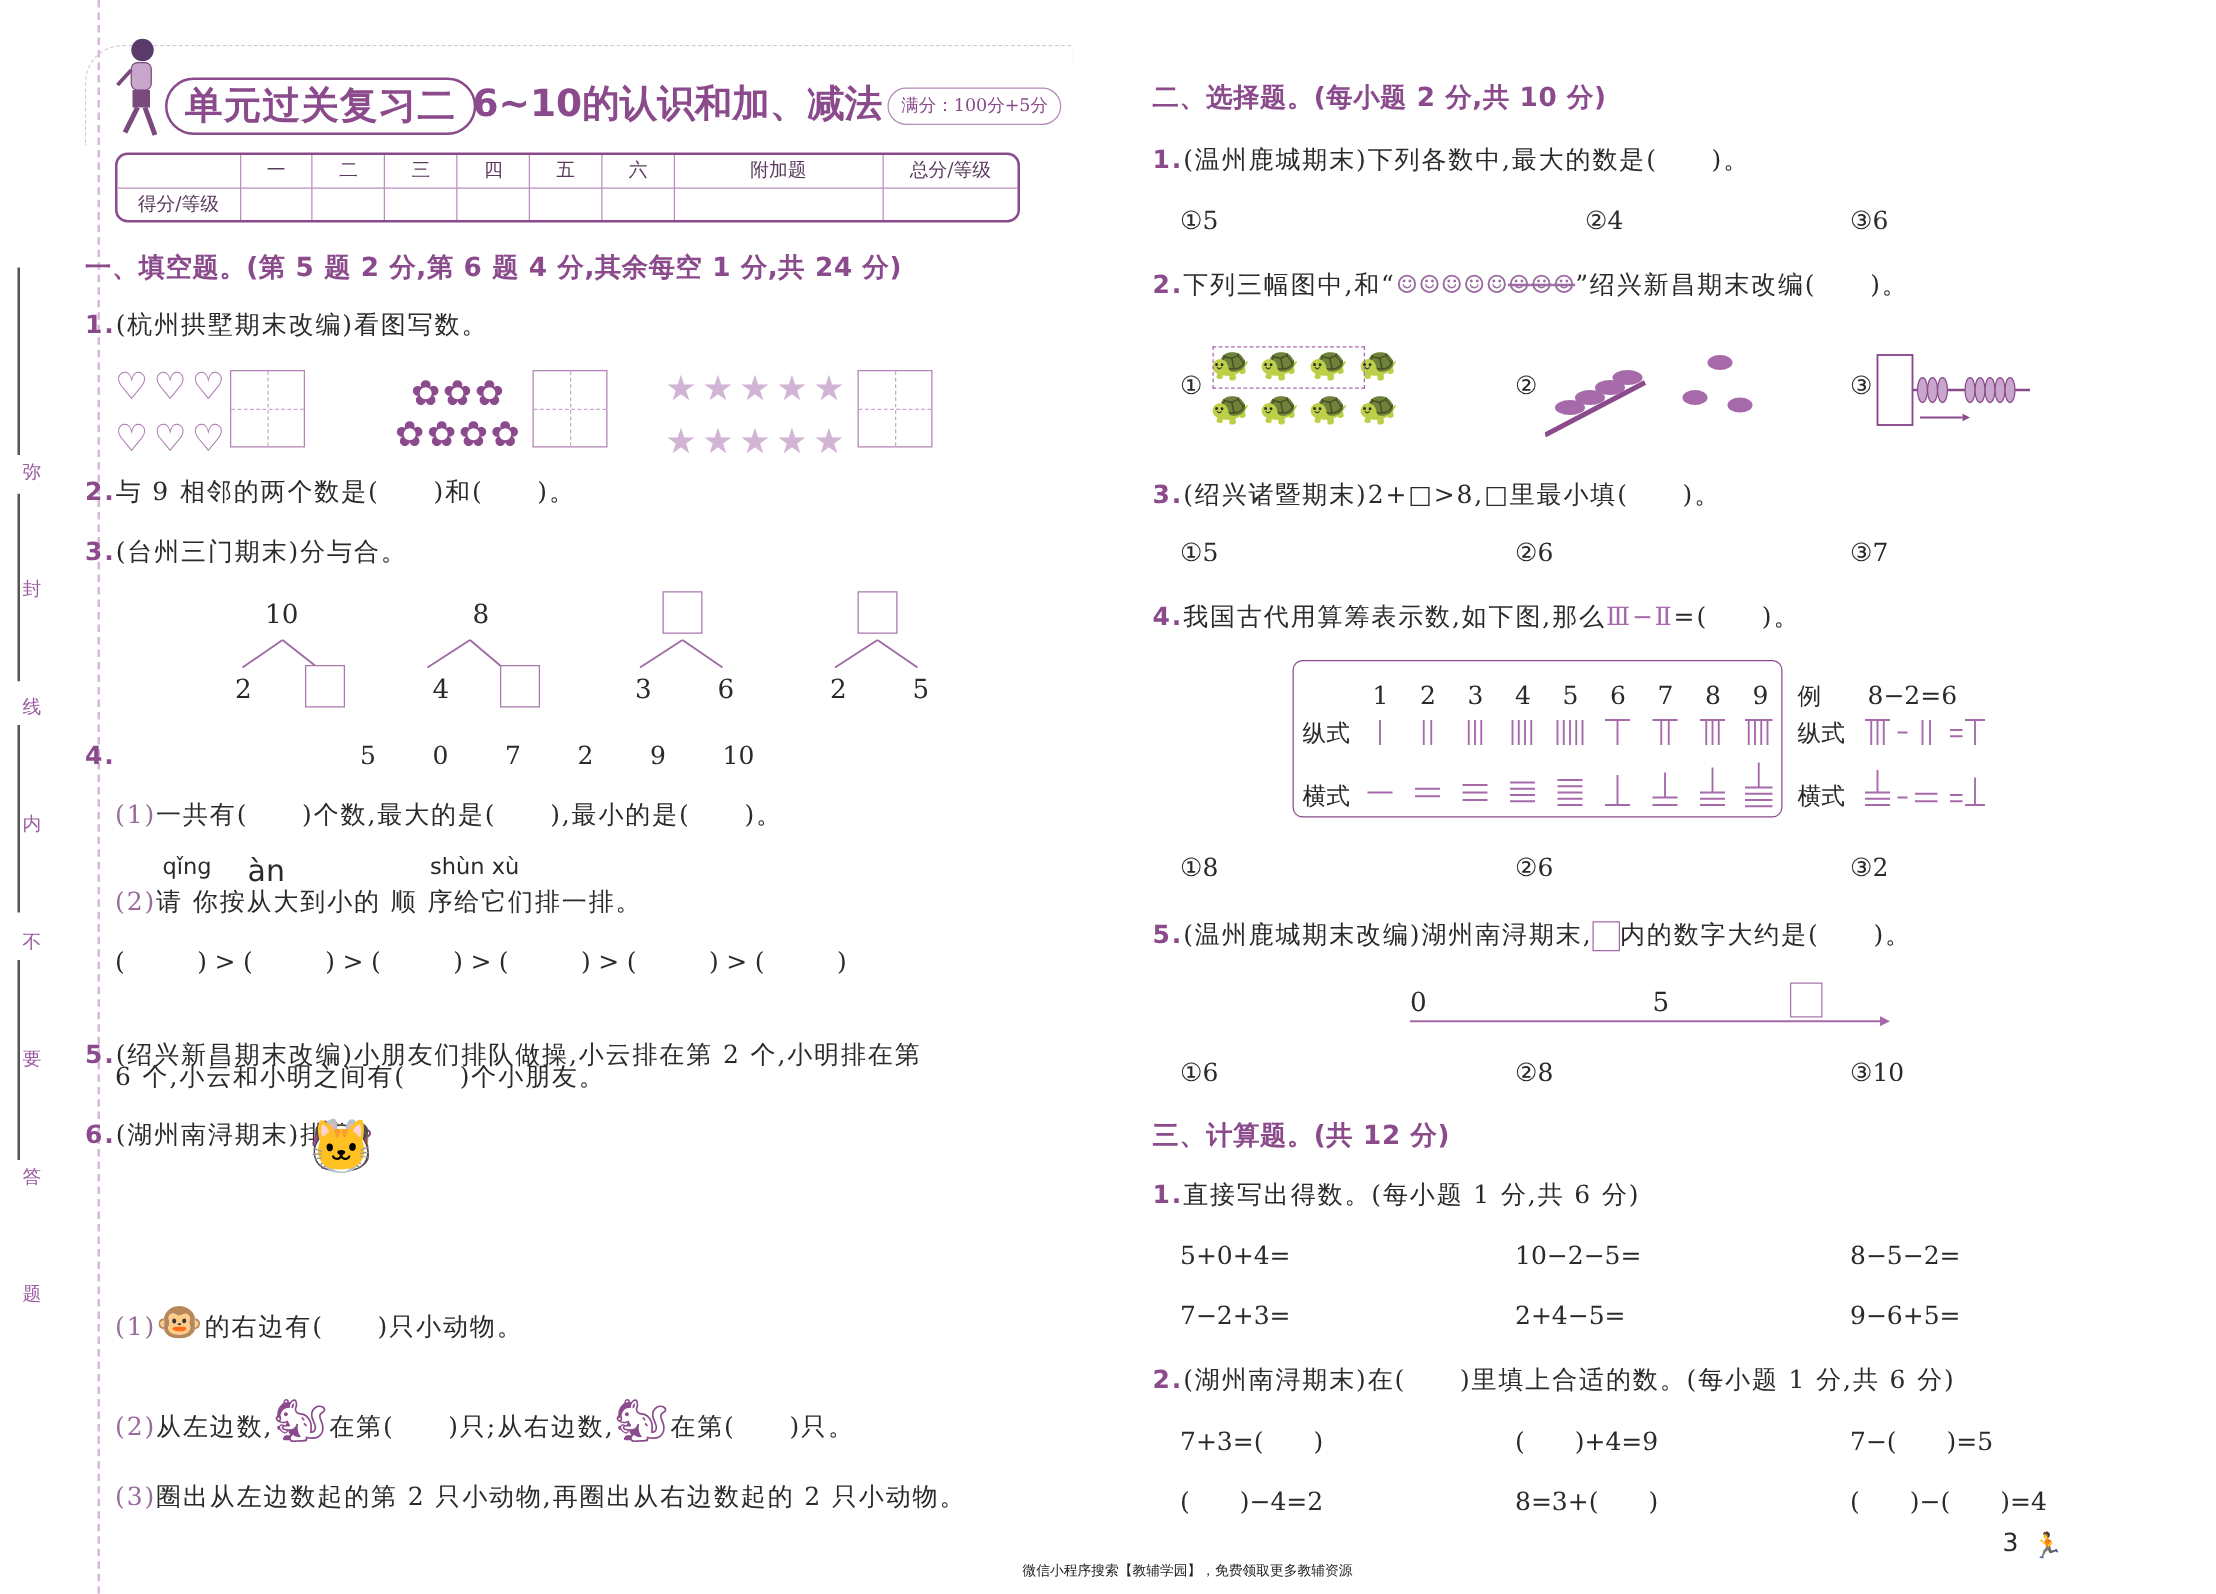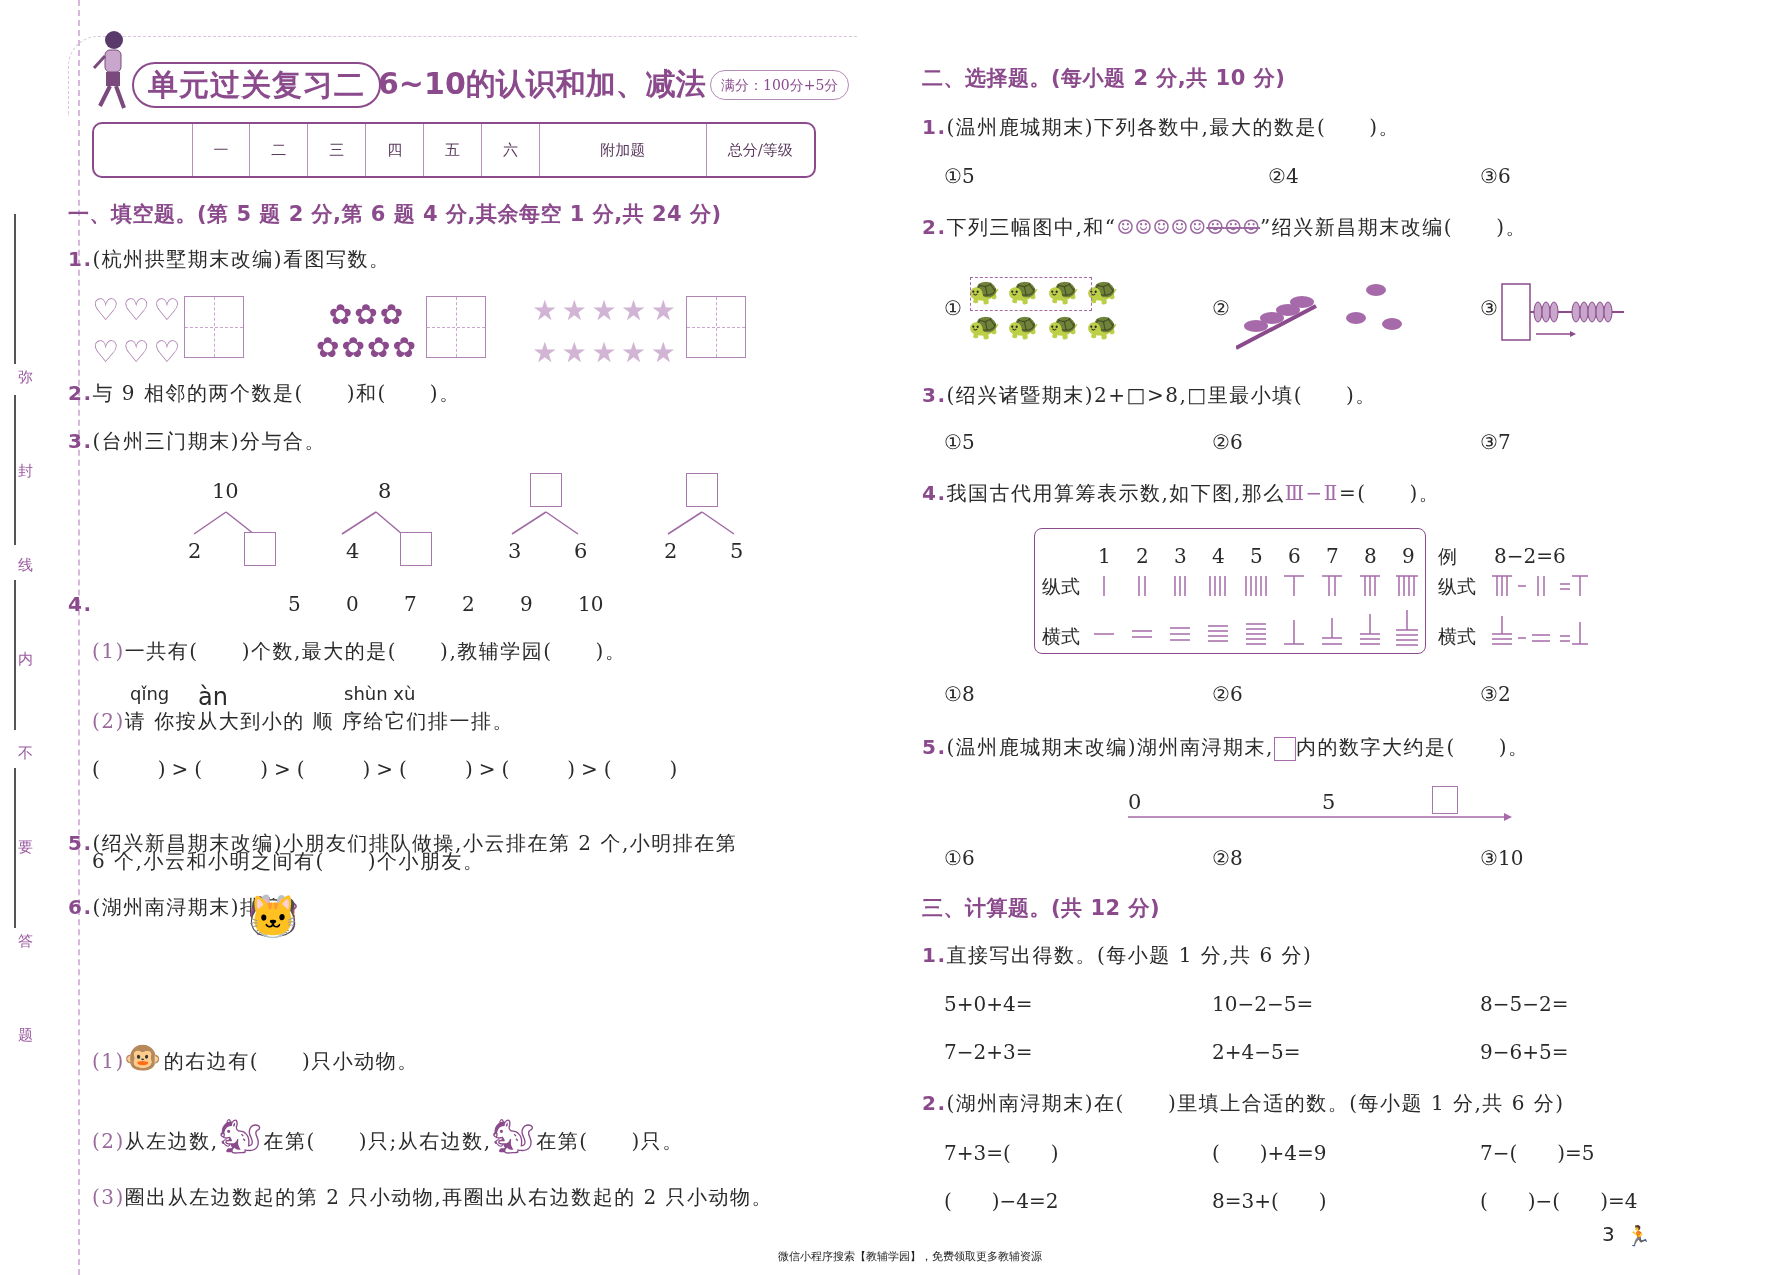--- a/index.html
+++ b/index.html
@@ -47,21 +47,21 @@
   .pic-box::after { content: ""; position: absolute; top: 50%; left: 0; right: 0; border-top: 1px dashed #c9a7cc; }
   .sq { position: absolute; border: 1.5px solid #a778ab; background: #fff; }
   .num { position: absolute; font-size: 21px; }
 
   .animal { position: absolute; font-size: 40px; color: #8a4a8c; }
 
   .rod-table { position: absolute; left: 1034px; top: 528px; width: 392px; height: 126px; border: 1.5px solid #8a4a8c; border-radius: 8px; }
   .rod-num { position: absolute; font-size: 20px; }
   .rod-lbl { position: absolute; font-size: 19px; font-family: "DejaVu Sans", sans-serif; }
 
-  .footer { position: absolute; left: 778px; top: 1249px; font-size: 11px; font-family: "DejaVu Sans", sans-serif; color: #222; }
+  .footer { position: absolute; left: 818px; top: 1249px; font-size: 11px; font-family: "DejaVu Sans", sans-serif; color: #222; }
   .page-num { position: absolute; left: 1602px; top: 1222px; font-size: 20px; font-family: "DejaVu Sans", sans-serif; }
 </style>
 </head>
 <body>
 
 <div class="bind-line"></div>
 <div class="bind-bar" style="top:214px;height:150px"></div>
 <div class="bind-bar" style="top:395px;height:150px"></div>
 <div class="bind-bar" style="top:580px;height:150px"></div>
 <div class="bind-bar" style="top:768px;height:160px"></div>
@@ -94,20 +94,31 @@
       <td style="width:98px"></td>
       <td>一</td>
       <td>二</td>
       <td>三</td>
       <td>四</td>
       <td>五</td>
       <td>六</td>
       <td>附加题</td>
       <td style="width:108px">总分/等级</td>
     </tr>
+    <tr>
+      <td>得分/等级</td>
+      <td></td>
+      <td></td>
+      <td></td>
+      <td></td>
+      <td></td>
+      <td></td>
+      <td></td>
+      <td></td>
+    </tr>
   </tbody>
     </table>
 </div>
 
 <div class="sec-title" style="left:68px;top:200px">一、填空题。(第 5 题 2 分,第 6 题 4 分,其余每空 1 分,共 24 分)</div>
 
 <div class="q" style="left:68px;top:246px">
   <span class="qn">1.</span><span>(杭州拱墅期末改编)看图写数。</span>
 </div>
 
@@ -188,21 +199,21 @@
 </div>
 <div class="abs" style="left:288px;top:592px;display:flex;gap:0;font-size:20px">
   <span style="width:58px">5</span>
   <span style="width:58px">0</span>
   <span style="width:58px">7</span>
   <span style="width:58px">2</span>
   <span style="width:58px">9</span>
   <span style="width:58px">10</span>
 </div>
 <div class="q" style="left:92px;top:638px">
-  <span class="sub">(1)</span><span>一共有(　　)个数,最大的是(　　),教辅学园(　　)。</span>
+  <span class="sub">(1)</span><span>一共有(　　)个数,最大的是(　　),最小的是(　　)。</span>
 </div>
 <div class="abs sans" style="left:130px;top:683px;font-size:18px">qǐng</div>
 <div class="abs sans" style="left:198px;top:683px;font-size:24px">àn</div>
 <div class="abs sans" style="left:344px;top:683px;font-size:18px">shùn xù</div>
 <div class="q" style="left:92px;top:708px">
   <span class="sub">(2)</span><span>请 你按从大到小的 顺 序给它们排一排。</span>
 </div>
 <div class="q" style="left:92px;top:756px;letter-spacing:6px">(　　)&gt;(　　)&gt;(　　)&gt;(　　)&gt;(　　)&gt;(　　)</div>
 
 <div class="q" style="left:68px;top:830px">

